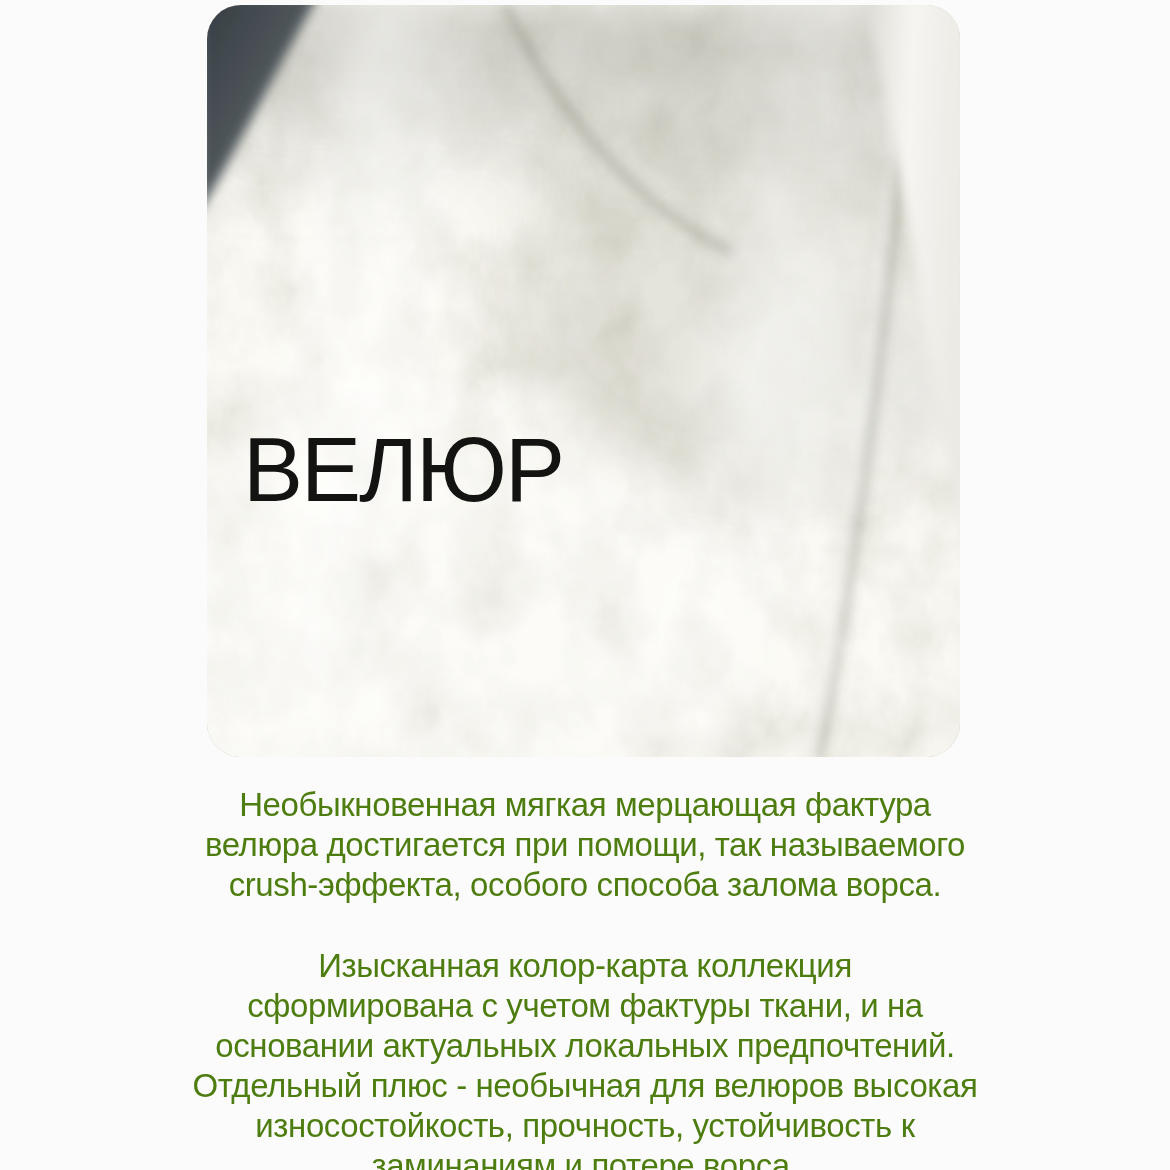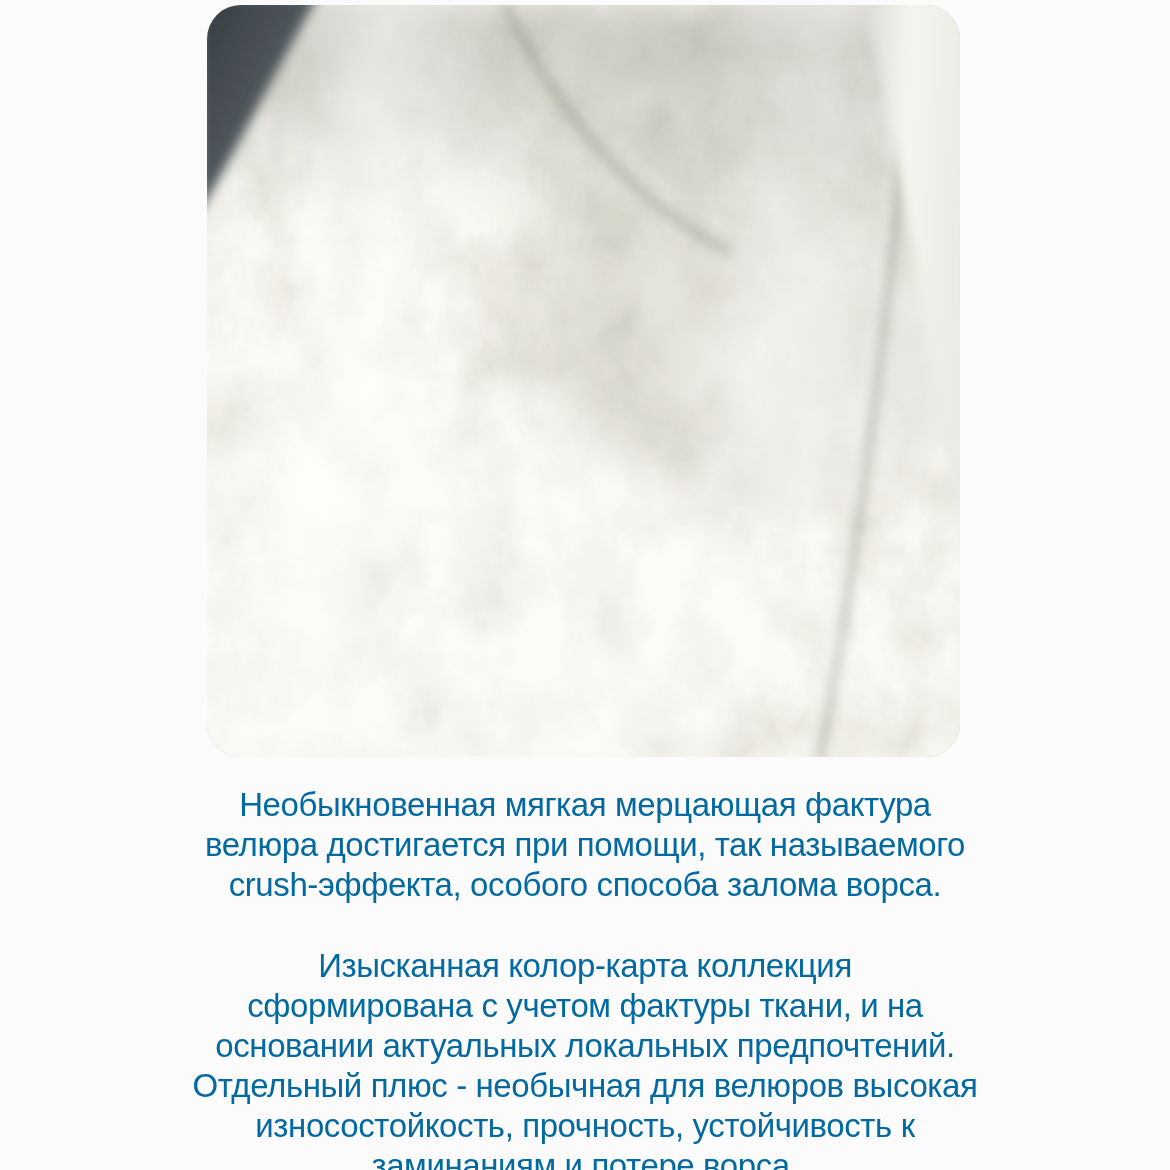--- a/index.html
+++ b/index.html
@@ -32,21 +32,21 @@
   }
 
   
   .desc{
     position:absolute;top:785px;left:50%;transform:translateX(-50%);
     width:1100px;text-align:center;
   }
   .desc p{
     margin:0 0 41px 0;
     font-size:33px;line-height:40px;letter-spacing:-0.4px;
-    color:#0369a1;
+    color:#4d7c0f;
     white-space:pre-line;
   }
 </style>
 </head>
 <body>
 
 <div class="page">
 
   <div class="photo">
     <svg class="tex" viewBox="0 0 753 752" preserveAspectRatio="none" xmlns="http://www.w3.org/2000/svg">
@@ -109,20 +109,21 @@
         <path d="M703,70 C680,300 650,560 612,752" stroke="#60604f" stroke-opacity="0.40" stroke-width="7"></path>
         <path d="M690,95 C670,310 645,560 600,752" stroke="#ffffff" stroke-opacity="0.50" stroke-width="4"></path>
         <path d="M300,5 C360,120 430,200 520,245" stroke="#6e6e60" stroke-opacity="0.30" stroke-width="10"></path>
       </g>
 
       <path d="M-8,-10 L112,-10 C72,60 36,132 -8,210 Z" fill="url(#darkg)" filter="url(#blur6)"></path>
 
       <path d="M655,-8 L761,-8 L761,565 C722,355 694,150 655,-8 Z" fill="url(#rollg)" filter="url(#blur6)"></path>
     </svg>
 
+    <h1 class="photo-title">ВЕЛЮР</h1>
 
   </div>
 
   <div class="desc">
     <p>Необыкновенная мягкая мерцающая фактура
 велюра достигается при помощи, так называемого
 crush-эффекта, особого способа залома ворса.</p>
     <p>Изысканная колор-карта коллекция
 сформирована с учетом фактуры ткани, и на
 основании актуальных локальных предпочтений.

